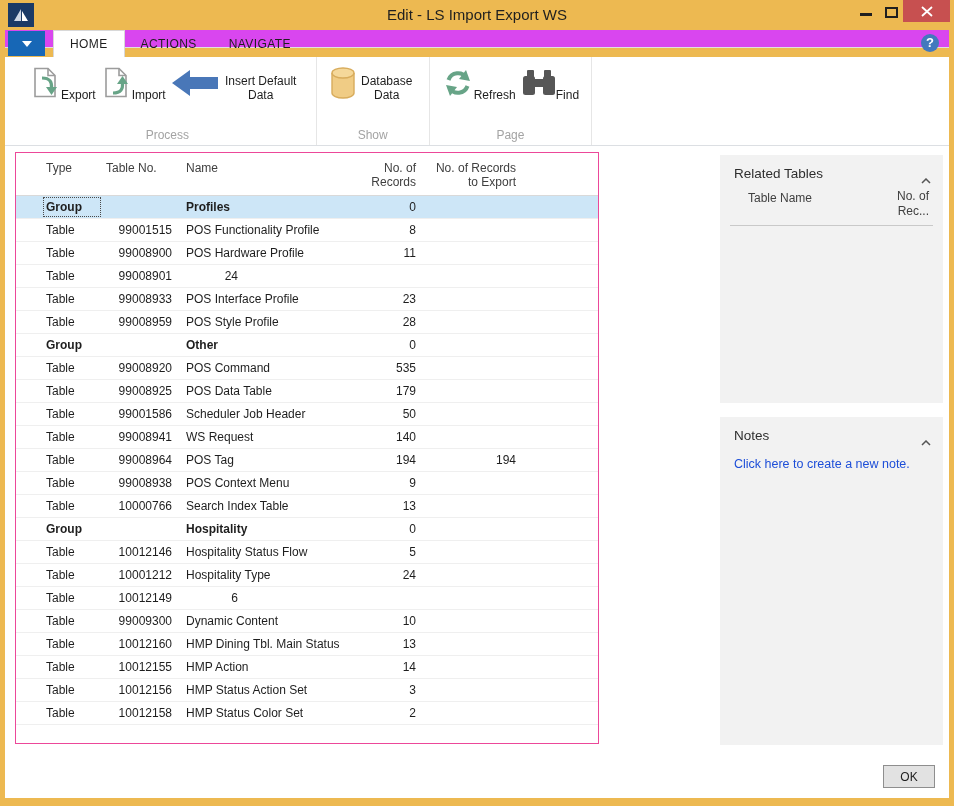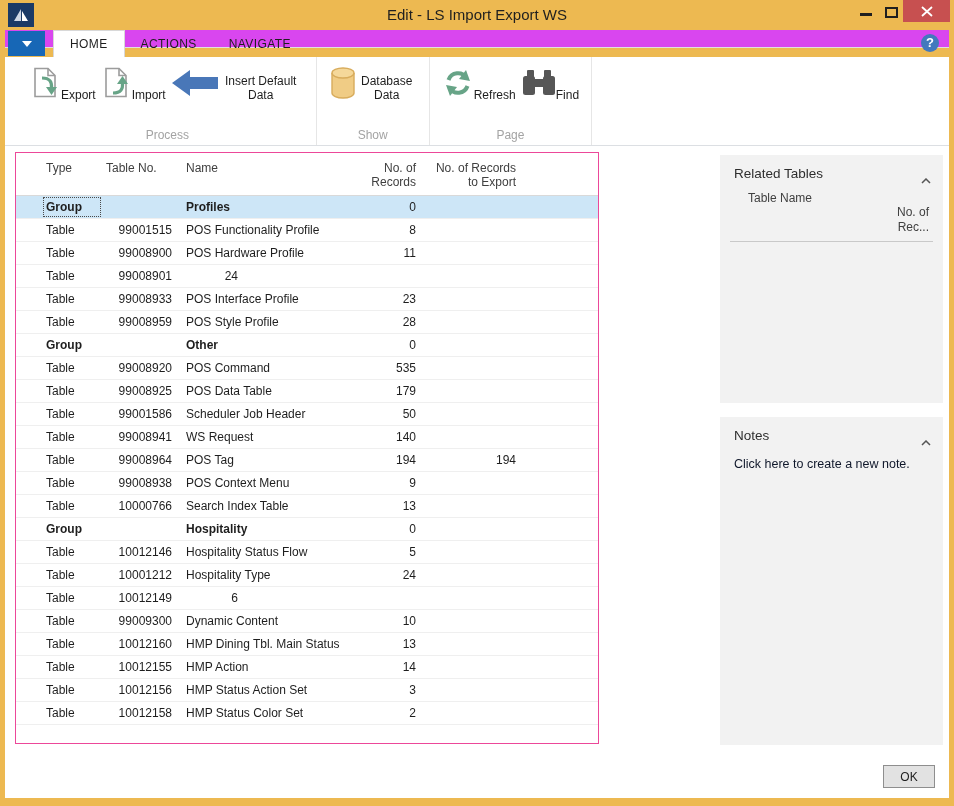--- a/index.html
+++ b/index.html
@@ -62,24 +62,24 @@
   .grow.group .type, .grow.group .name { font-weight:bold; }
   .grow.selected { background:#CDE6F7; }
   .grow.selected .type { outline:1px dotted #4A4A4A; outline-offset:-2px; }
   
   .panel { position:absolute; left:715px; width:223px; background:#F2F2F2; }
   .panel.rt { top:9px; height:248px; }
   .panel.notes { top:271px; height:328px; }
   .ptitle { font-size:13.5px; color:#2E2E2E; padding:11px 14px 8px; }
   .pchev { position:absolute; right:12px; top:15px; }
   .rt-heads { display:flex; justify-content:space-between; margin:0 10px 0 10px;
-    padding:0 4px 6px 18px; border-bottom:1px solid #C9C9C9;flex-direction:column; }
+    padding:0 4px 6px 18px; border-bottom:1px solid #C9C9C9; }
   .rt-heads .hleft { font-size:12px; color:#404040; padding-top:2px; }
   .rt-heads .hright { font-size:12px; color:#404040; text-align:right; line-height:15px; }
-  .note-link { padding:6px 14px; font-size:12.5px; color:#0f172a; cursor:pointer; }
+  .note-link { padding:6px 14px; font-size:12.5px; color:#1d4ed8; cursor:pointer; }
   
   .ok-btn { position:absolute; right:14px; bottom:10px; width:52px; height:23px;
     background:#E2E2E2; border:1px solid #8E8E8E; font-size:12px; color:#1E1E1E;
     font-family:"Liberation Sans", sans-serif; }
 </style>
 </head>
 <body>
 
 <div class="window">
 

